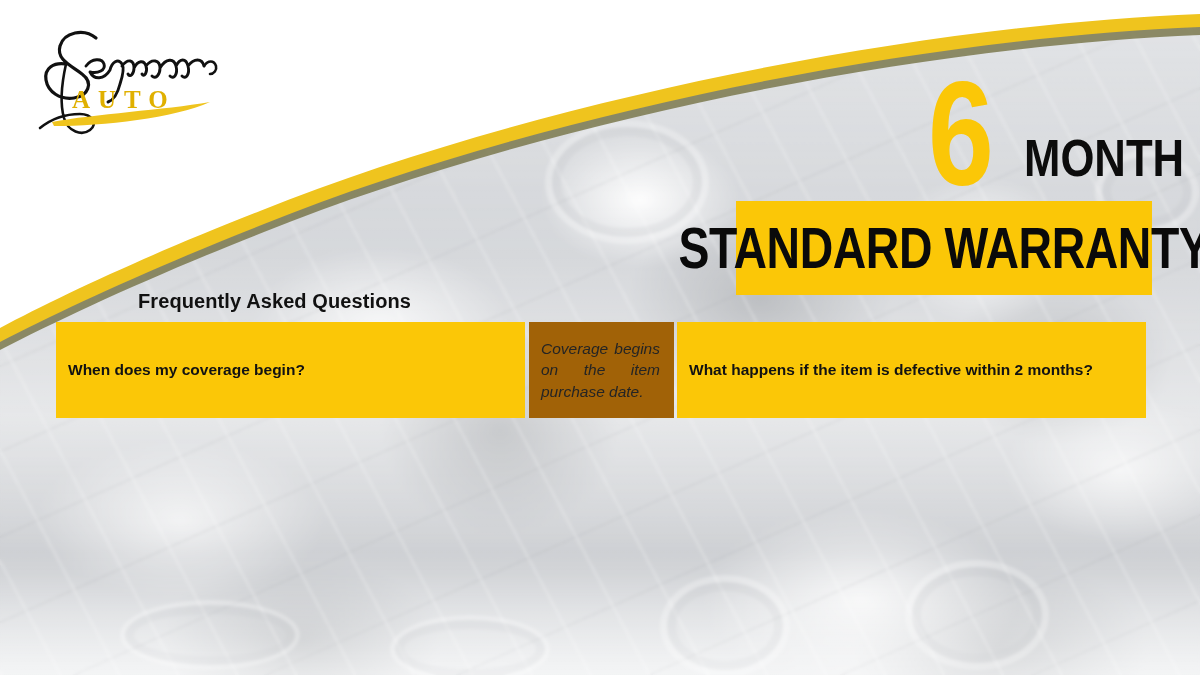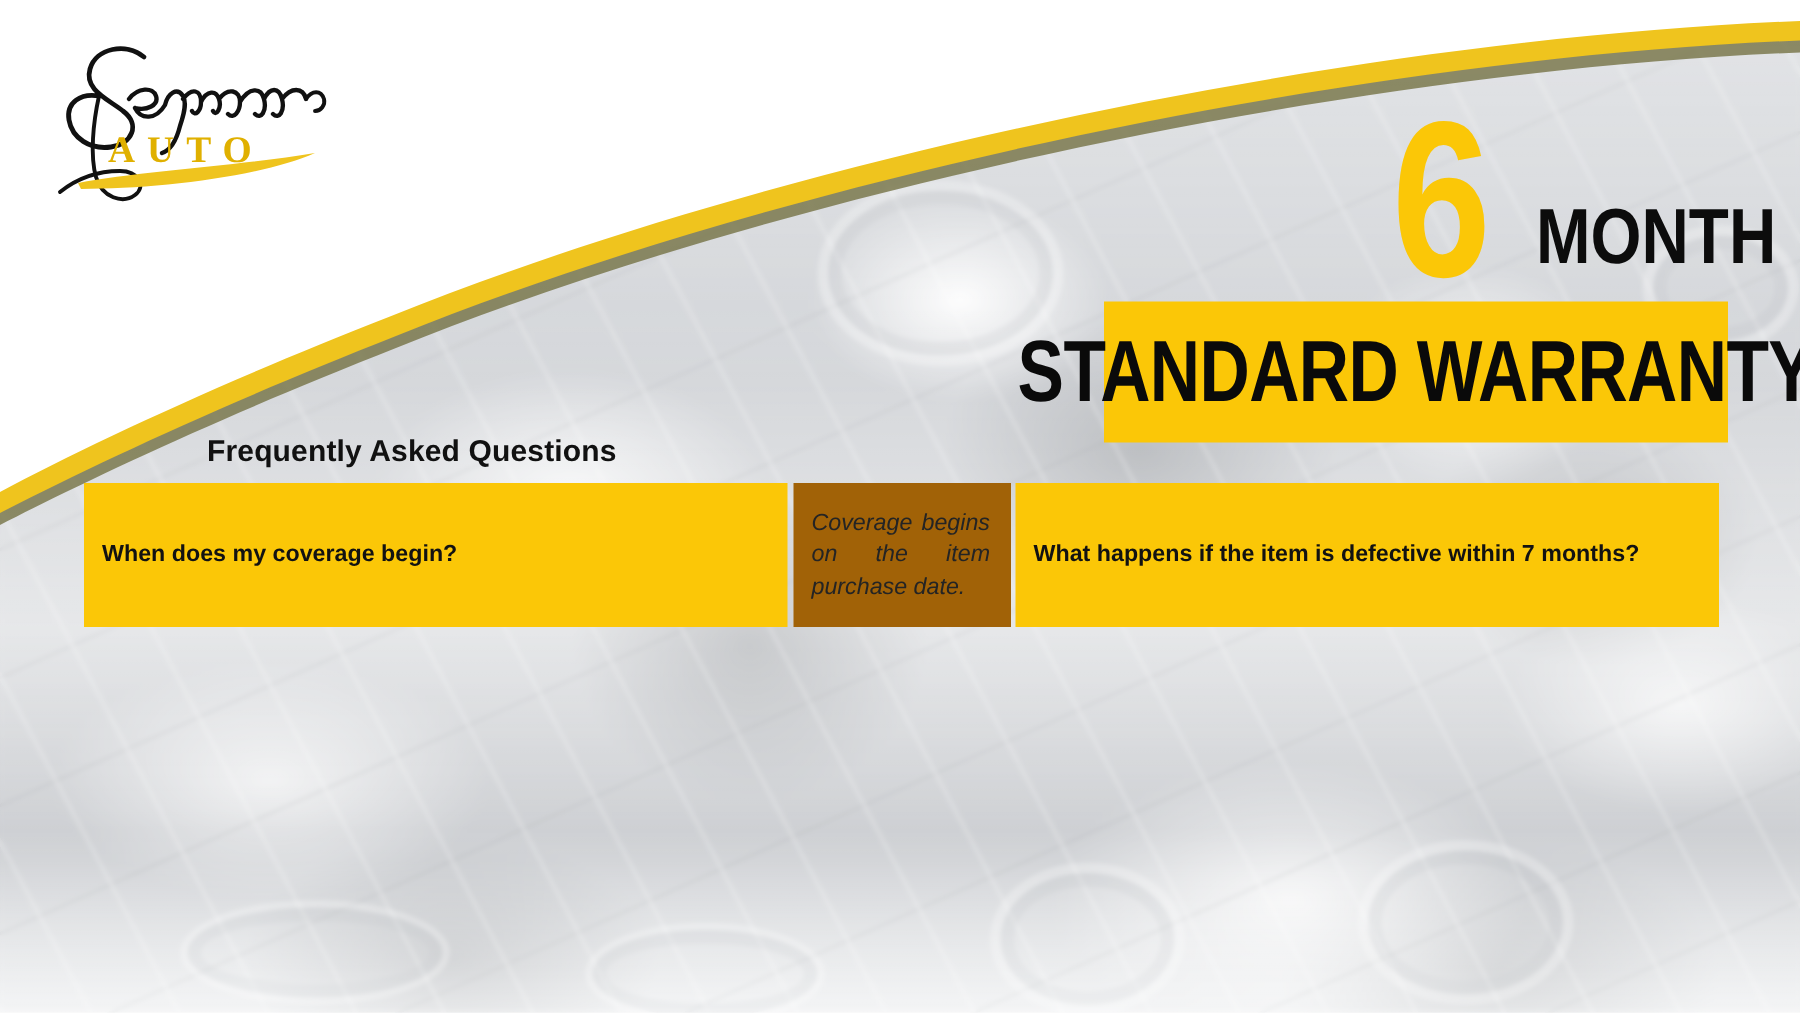--- a/index.html
+++ b/index.html
@@ -296,20 +296,20 @@
   <div class="faq-title">Frequently Asked Questions</div>
 
   <div class="faq-table">
 
     <div class="faq-row r1">
       <div class="q-cell">When does my coverage begin?</div>
       <div class="a-cell">Coverage begins on the item purchase date.</div>
     </div>
 
     <div class="faq-row r2">
-      <div class="q-cell">What happens if the item is defective within 7 months?</div>
+      <div class="q-cell">What happens if the item is defective within 2 months?</div>
     </div>
 
 
 
   </div>
 
 </div>
 
 </body></html>

